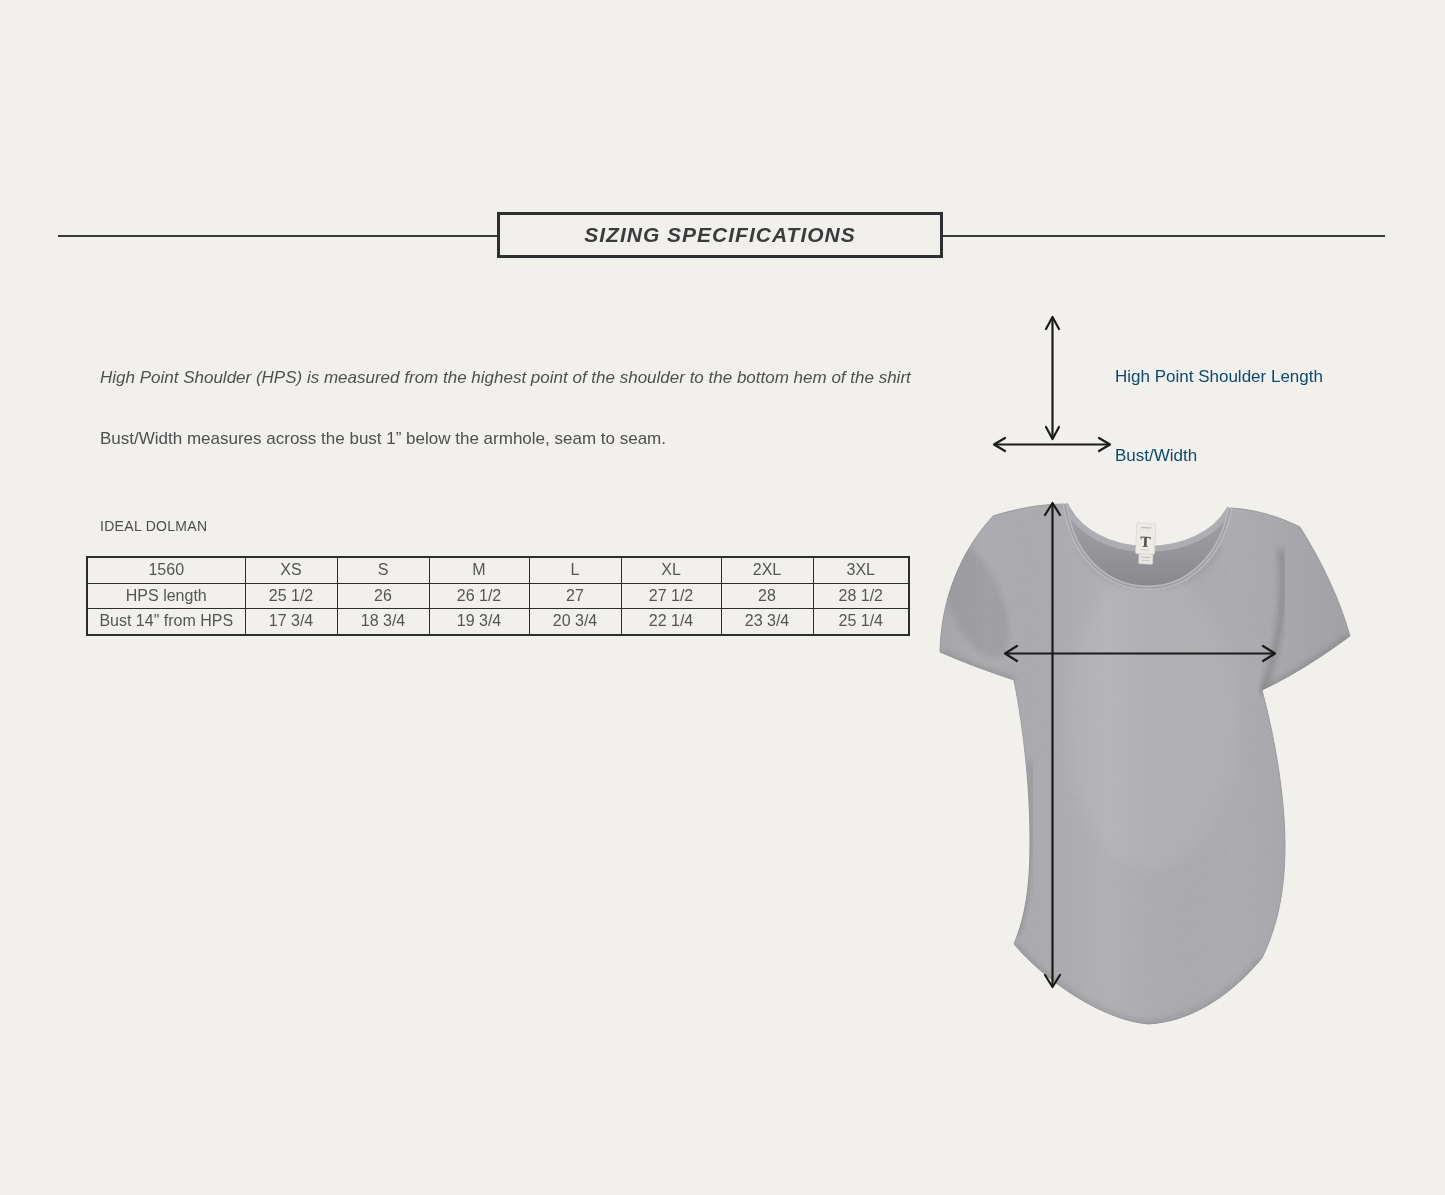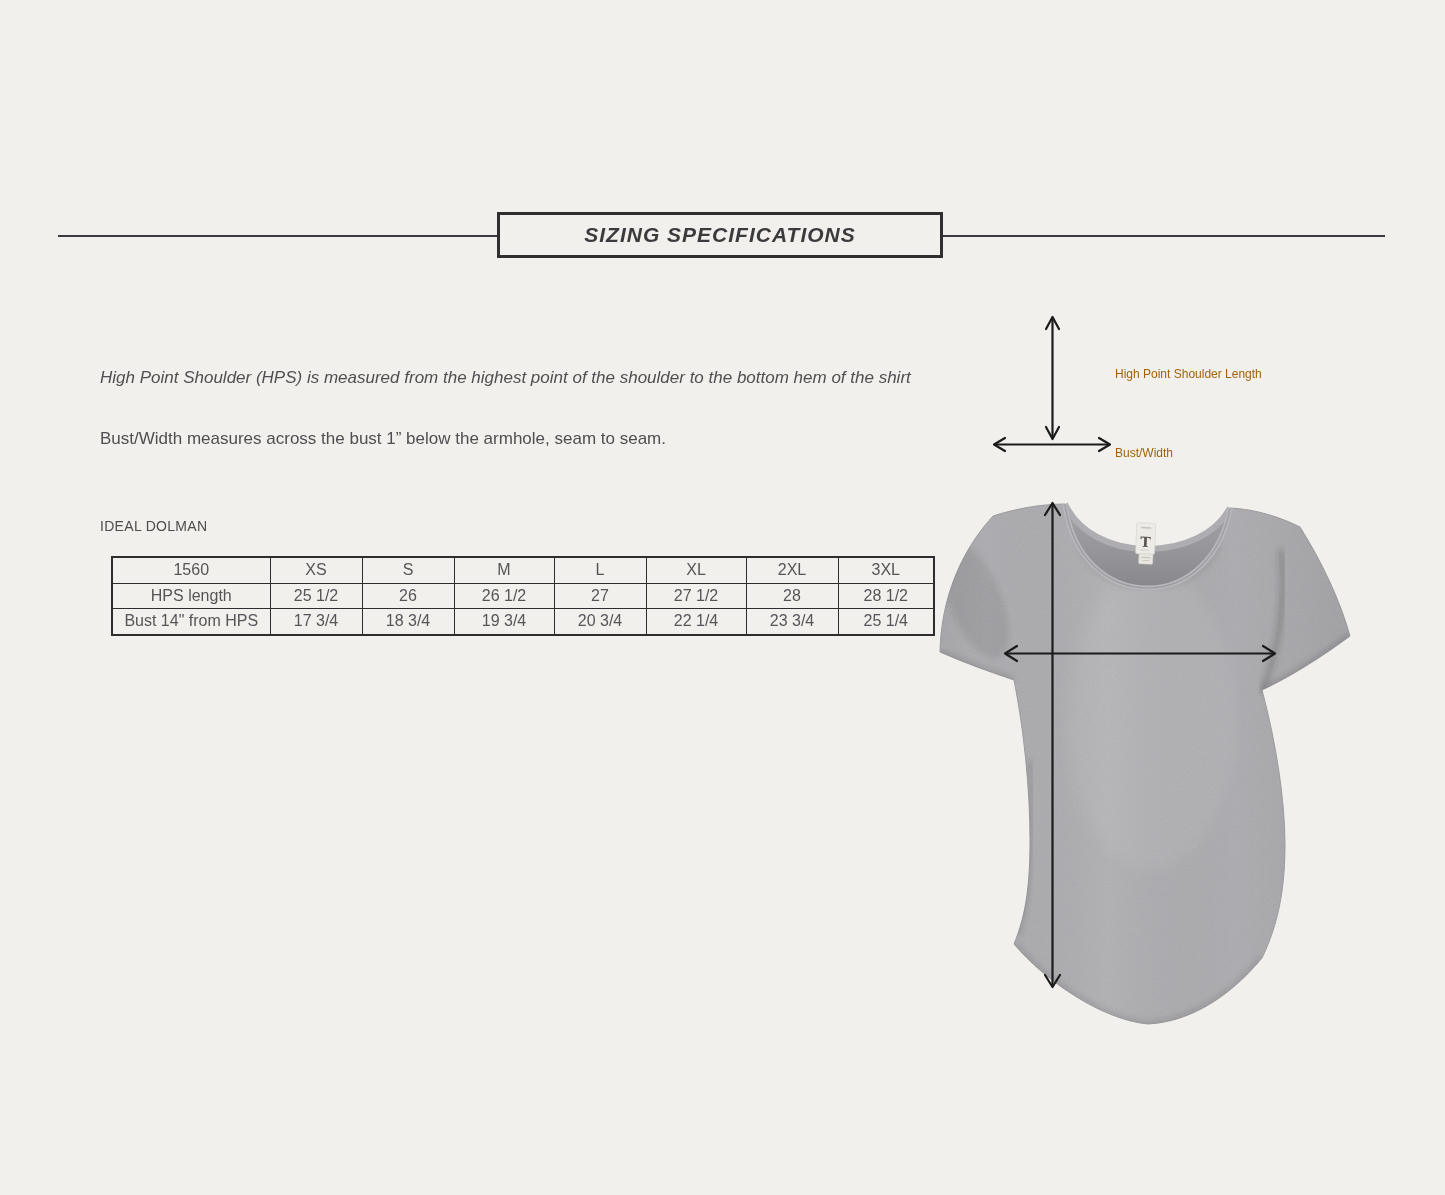--- a/index.html
+++ b/index.html
@@ -20,31 +20,31 @@
   .title-box .title-text{
     font-size:21px; font-weight:bold; letter-spacing:1px; color:#3b3b3d;font-style:italic;
   }
   .note{
     position:absolute; left:100px; font-size:17px; color:#4f4f51;
     white-space:nowrap;
   }
   .note.n1{ top:368px;font-style:italic; }
   .note.n2{ top:429px;text-align:right; }
   .legend-label{
-    position:absolute; left:1115px; font-size:12px; color:#a16207;
+    position:absolute; left:1115px; font-size:17px; color:#0c4a6e;
     white-space:nowrap;
   }
   .legend-label.hps{ top:367px; }
   .legend-label.bust{ top:446px; }
   .table-title{
     position:absolute; left:100px; top:518px; font-size:14px;
     letter-spacing:.3px; color:#4c4c4e; white-space:nowrap;
   }
   table.size-table{
-    position:absolute; left:111px; top:556px;
+    position:absolute; left:86px; top:556px;
     border-collapse:collapse; table-layout:fixed;
     border:2.5px solid #2d2d2f;
   }
   table.size-table td{
     border:1.8px solid #2d2d2f; height:24.5px; padding:0 1px;
     text-align:center; vertical-align:middle;
     font-size:16px; color:#555558; white-space:nowrap; overflow:hidden;
   }
   .legend-arrows{ position:absolute; left:985px; top:305px; }
   .shirt-figure{ position:absolute; left:918px; top:488px; }

